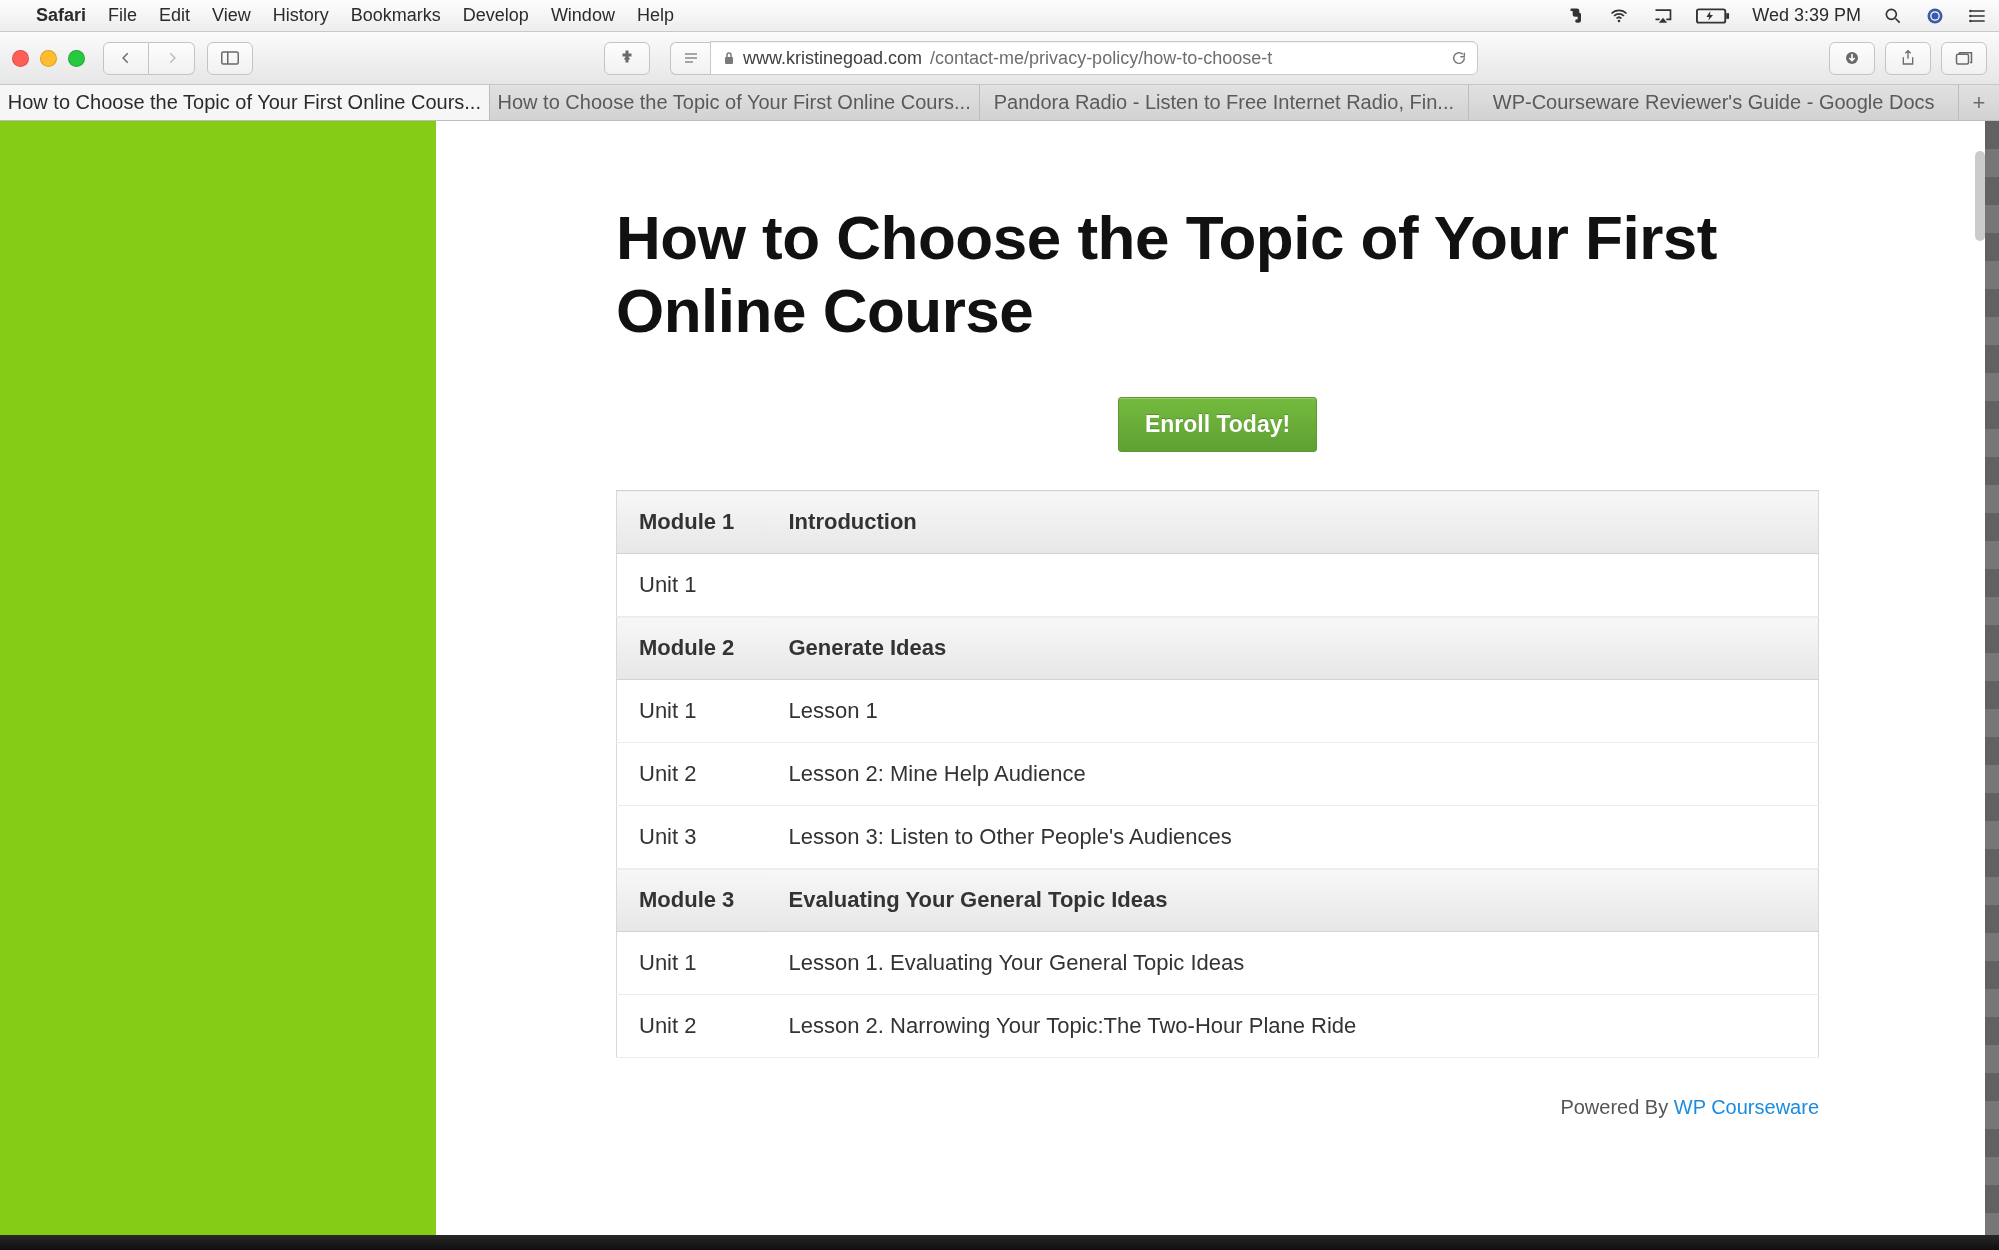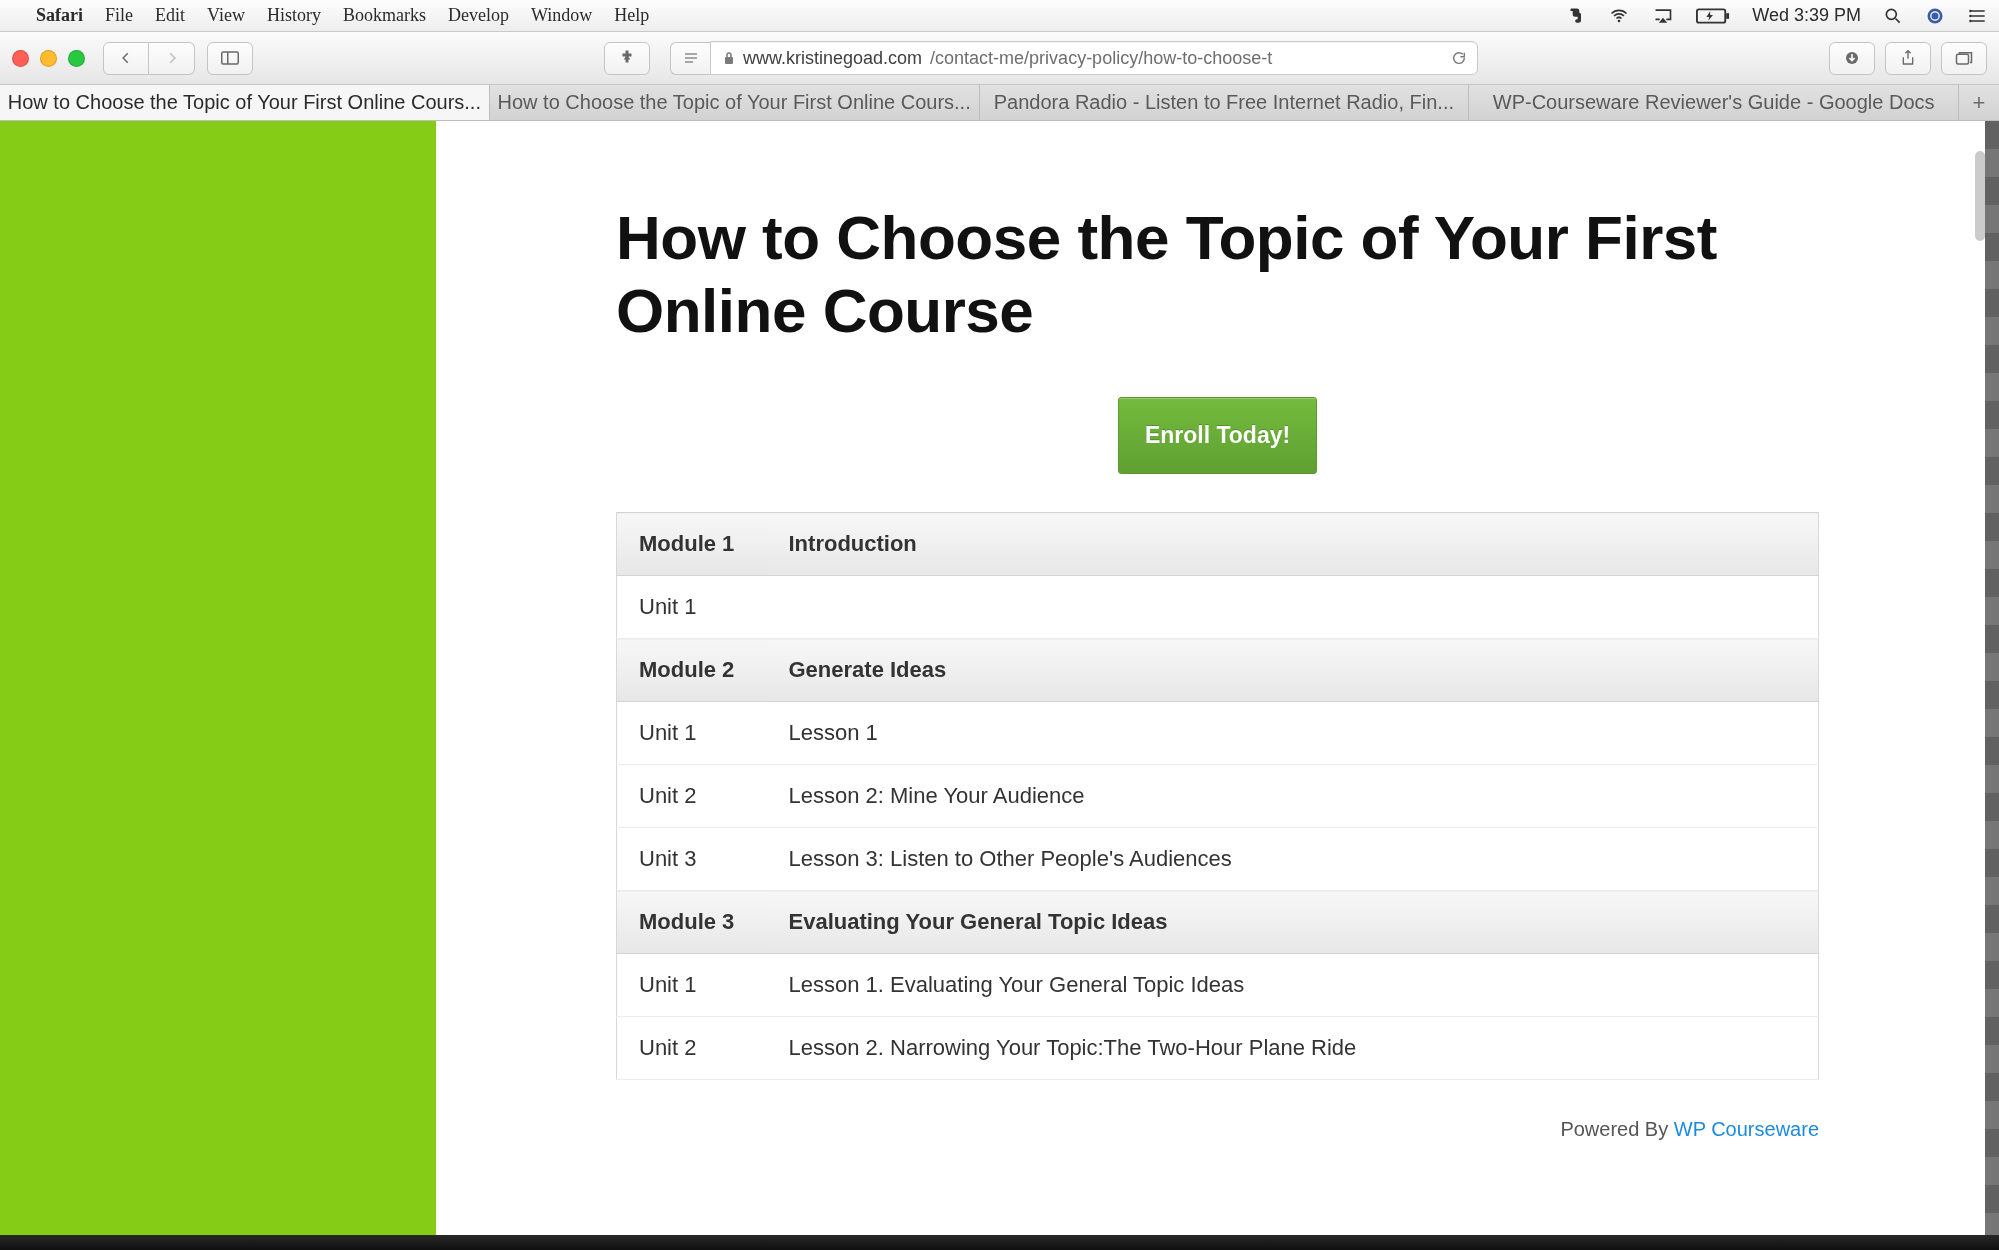--- a/index.html
+++ b/index.html
@@ -15,21 +15,21 @@
       height: 32px;
       background: linear-gradient(#fdfdfd, #ededed);
       border-bottom: 1px solid #c9c9c9;
       display: flex;
       align-items: center;
       padding: 0 10px;
       font-size: 18px;
       color: #2b2b2b;
       justify-content: space-between;
     }
-    .menubar-left { display: flex; align-items: center; gap: 22px; font-family: Liberation Serif, serif; }
+    .menubar-left { display: flex; align-items: center; gap: 22px; }
     .menubar-left .apple { font-size: 22px; margin-right: 4px; }
     .menubar-left .appname { font-weight: 600; }
     .menubar-right { display: flex; align-items: center; gap: 22px; }
     .menubar-right .icon { display: inline-flex; align-items: center; }
     .menubar-right .clock { font-size: 18px; }
 
     
     .browser {
       background: #ececec;
       height: calc(100% - 32px);
@@ -135,21 +135,21 @@
       line-height: 1.18;
       margin-bottom: 50px;
     }
     .enroll-wrap { text-align: center; margin-bottom: 38px; }
     .enroll-btn {
       display: inline-block;
       background: linear-gradient(#74bb3e, #5fa032);
       color: #fff;
       font-weight: 600;
       font-size: 23px;
-      padding: 24px 26px;
+      padding: 13px 26px;
       border-radius: 3px;
       border: 1px solid #5c9a31;
       text-shadow: 0 -1px 0 rgba(0,0,0,0.2);
       box-shadow: inset 0 1px 0 rgba(255,255,255,0.25);
     }
     table.course {
       width: 100%;
       border-collapse: collapse;
       border: 1px solid #d8d8d8;
       font-size: 22px;
@@ -365,21 +365,21 @@
             <tr class="module">
               <td class="col1">Module 2</td>
               <td>Generate Ideas</td>
             </tr>
             <tr class="unit">
               <td class="col1">Unit 1</td>
               <td>Lesson 1</td>
             </tr>
             <tr class="unit">
               <td class="col1">Unit 2</td>
-              <td>Lesson 2: Mine Your Audience</td>
+              <td>Lesson 2: Mine Help Audience</td>
             </tr>
             <tr class="unit">
               <td class="col1">Unit 3</td>
               <td>Lesson 3: Listen to Other People's Audiences</td>
             </tr>
             <tr class="module">
               <td class="col1">Module 3</td>
               <td>Evaluating Your General Topic Ideas</td>
             </tr>
             <tr class="unit">

